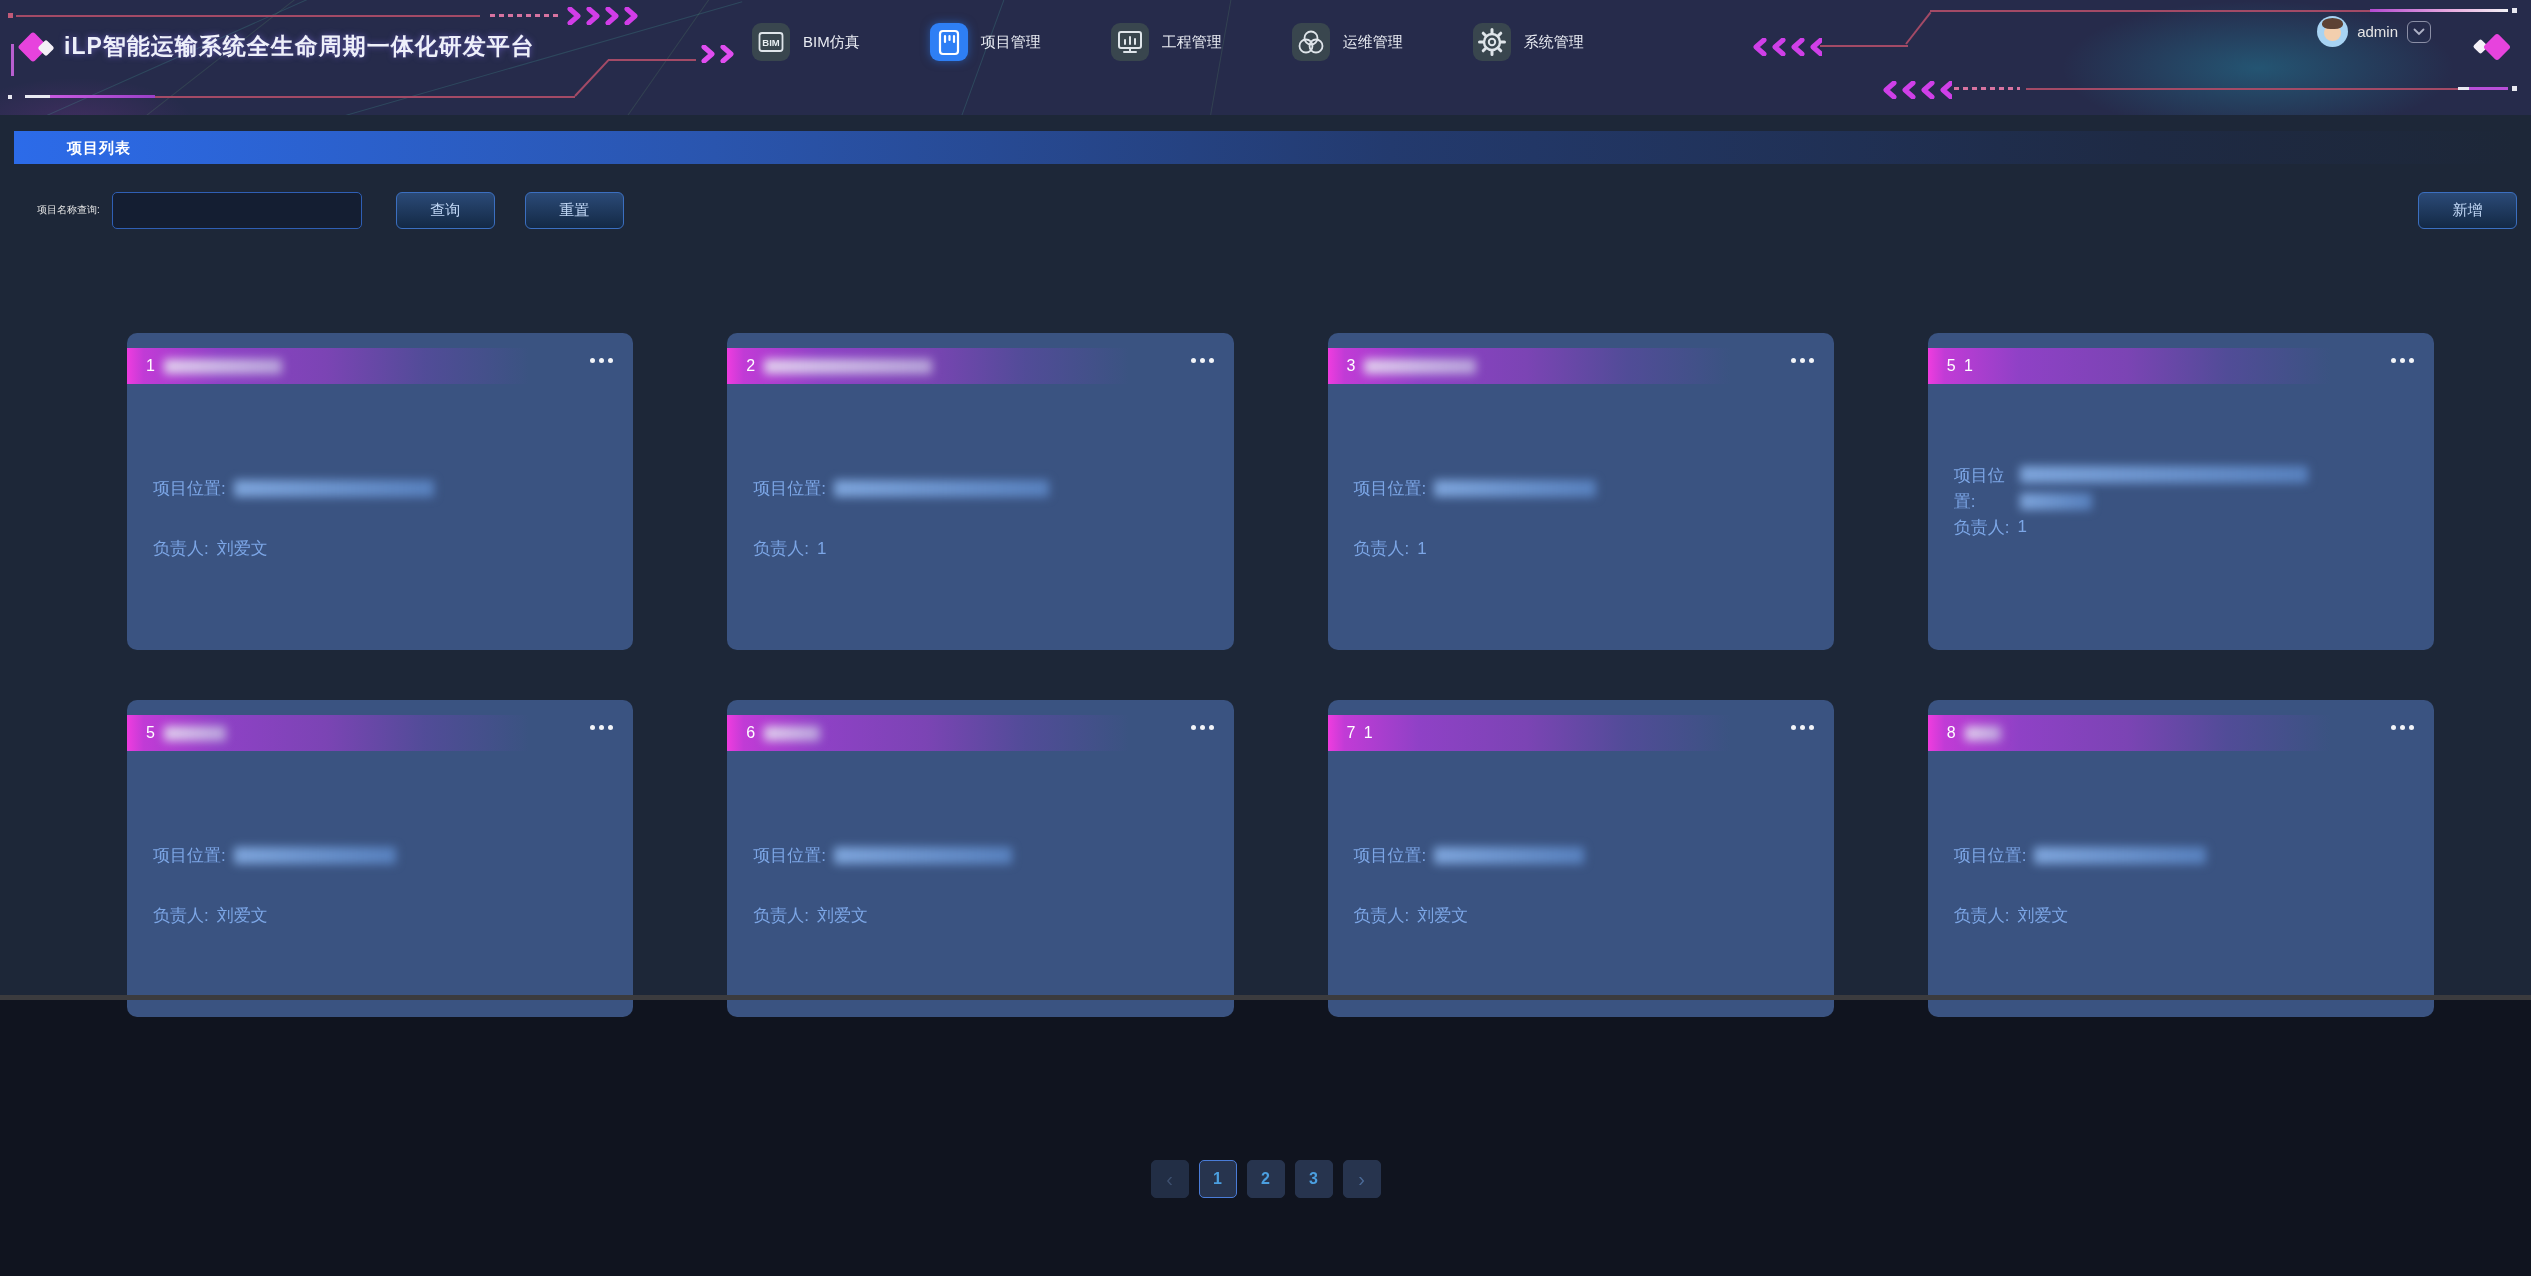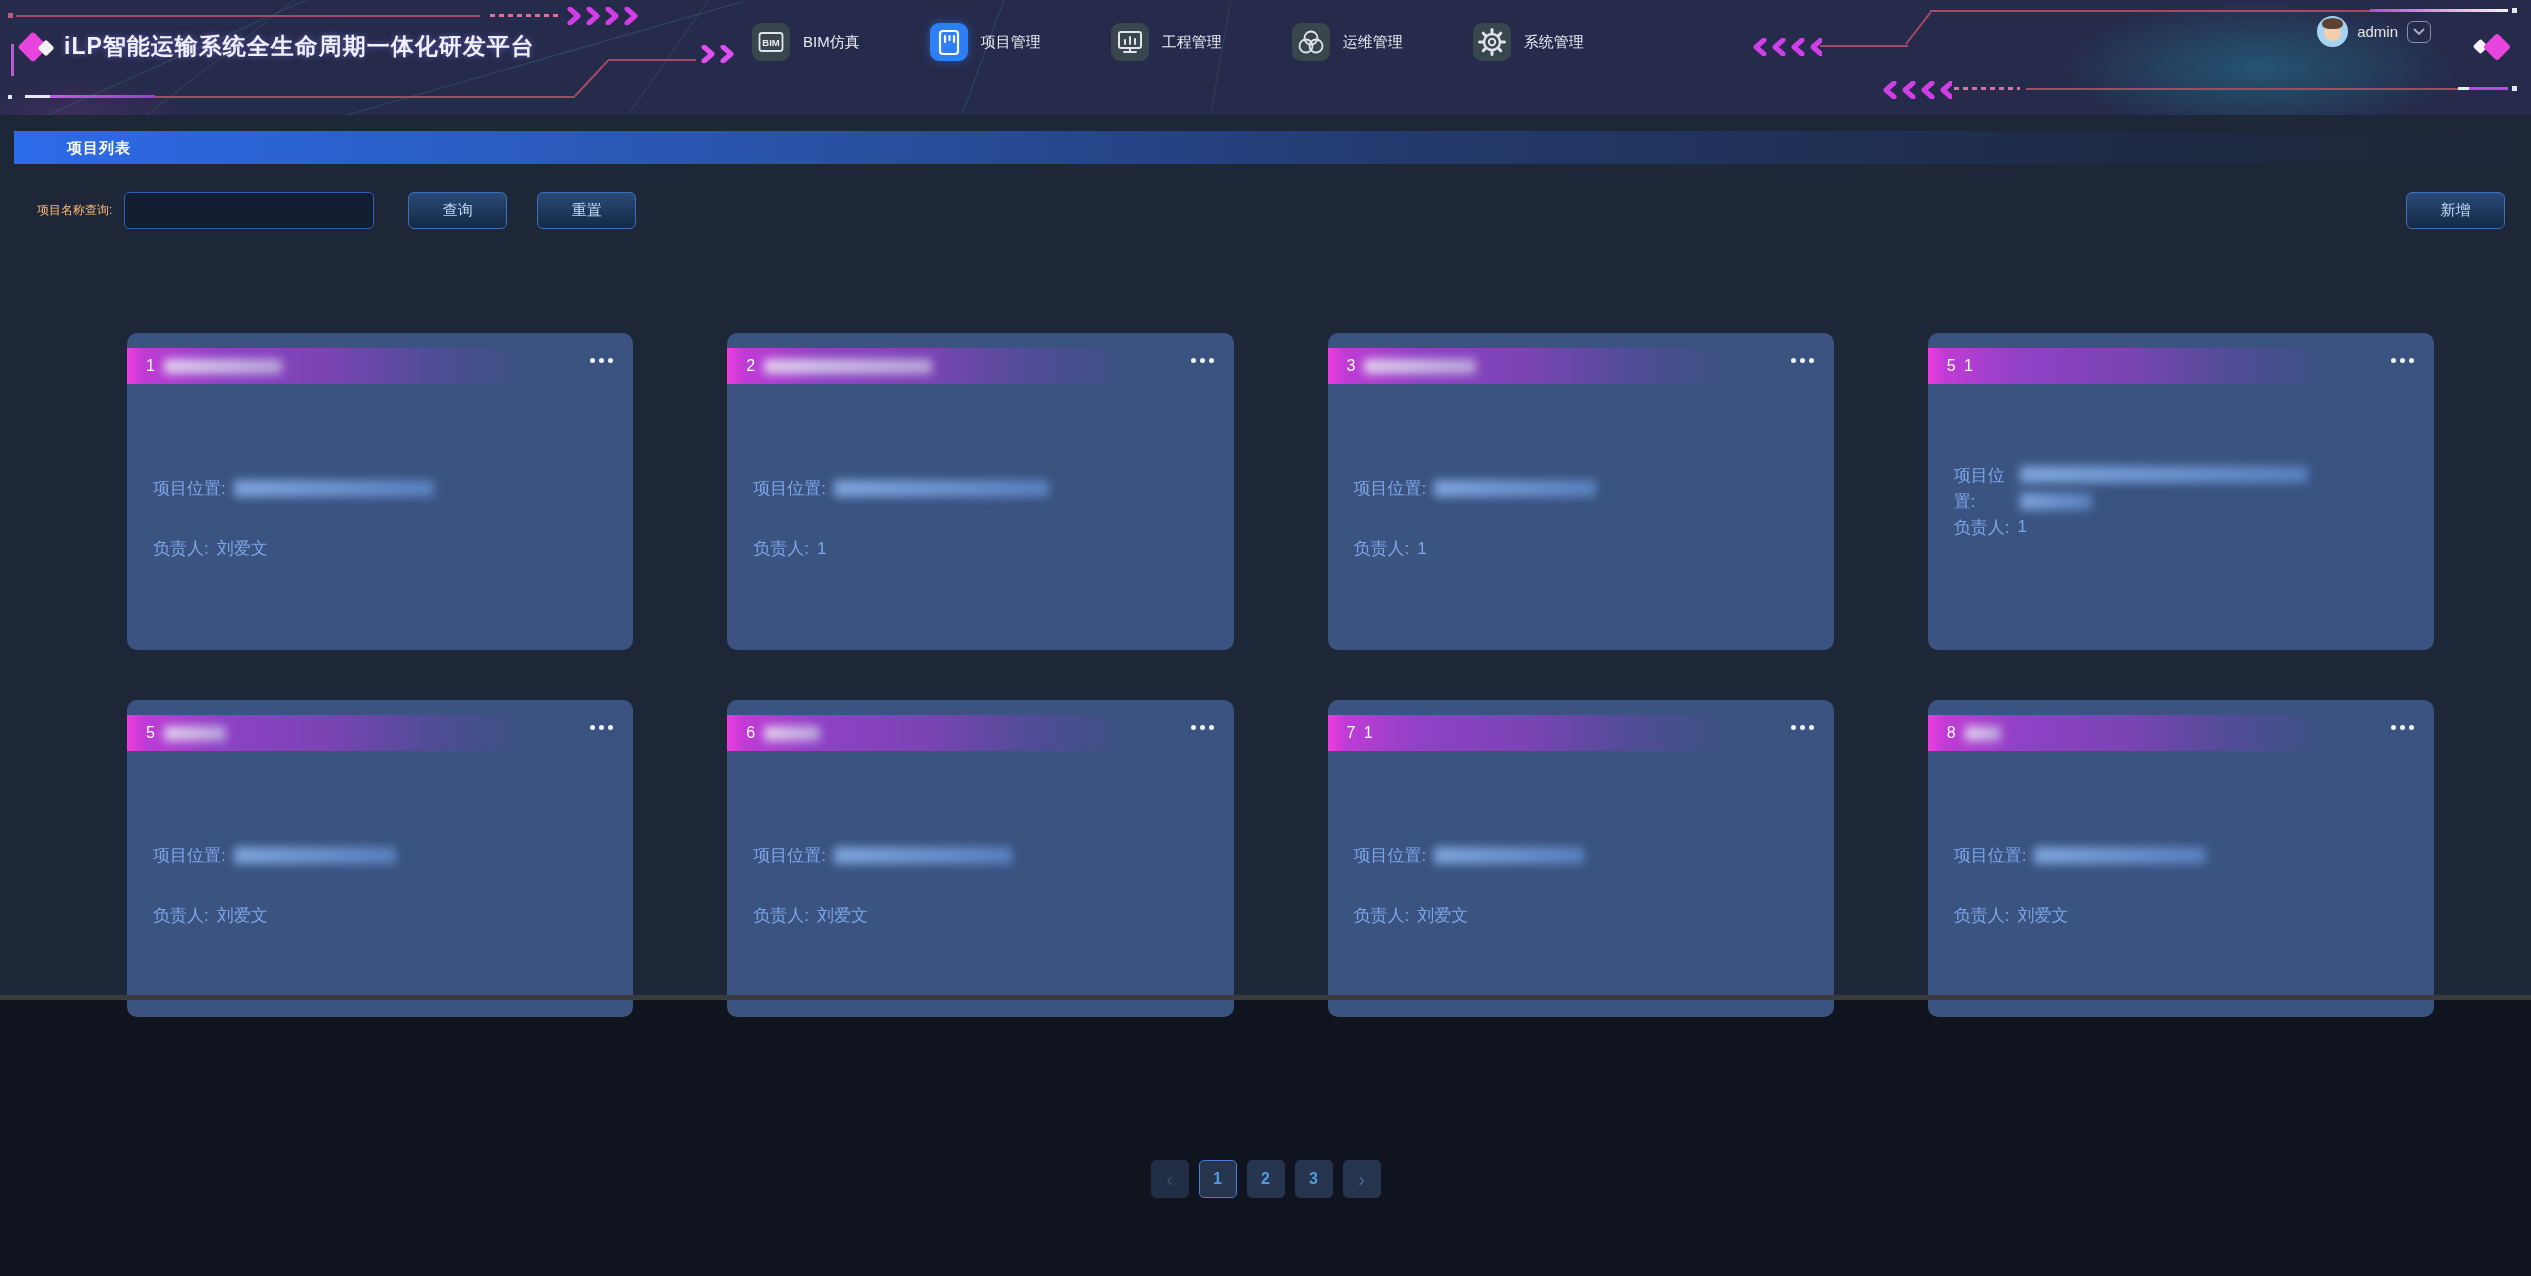--- a/index.html
+++ b/index.html
@@ -50,30 +50,30 @@
   .corner-dias { position:absolute; right:14px; top:28px; width:44px; height:40px; }
   .dia.w2 { width:11px; height:11px; left:2px; top:13px; background:#f4f1f7; border-radius:2px; }
   .dia.m2 { width:20px; height:20px; left:14px; top:9px; background:#e743dd; border-radius:3px; }
 
   
   .main { position:relative; }
   .section-bar { margin:16px 14px 0 14px; height:33px; line-height:33px; padding-left:53px;
       background:linear-gradient(90deg,#2c6be9 0%,#2a55ae 28%,#233a6e 55%,#1e2a44 85%,rgba(30,42,68,0) 100%);
       color:#ffffff; font-size:15px; font-weight:bold; letter-spacing:1px; }
   .toolbar { margin:27px 14px 0 14px; display:flex; align-items:center; height:38px; padding-left:23px; }
-  .tb-label { color:#fdba74; font-size:12px; }
+  .tb-label { color:#e5e5e5; font-size:10px; }
   .tb-input { margin-left:12px; width:250px; height:37px; background:rgba(13,24,46,.55);
       border:1px solid #2f5fb5; border-radius:5px; color:#cfe0ff; font-size:15px; padding:0 10px; outline:none; }
   .btn { height:37px; width:99px; border-radius:6px; border:1px solid #3b6fc0; color:#c3d9f7; font-size:15px;
       background:linear-gradient(180deg,#2b4a77 0%,#16optionally 0) ; cursor:pointer; }
   .btn { background:linear-gradient(180deg,#2b4a77 0%,#132945 100%); }
   .btn.query { margin-left:34px; }
   .btn.reset { margin-left:30px; }
   .tb-spacer { flex:1; }
-  .btn.add { margin-right:12px; }
+  .btn.add { margin-right:0; }
 
   
   .grid { margin:104px 97px 0 127px; display:grid; grid-template-columns:repeat(4,1fr);
           column-gap:94px; row-gap:50px; }
   .card { position:relative; height:317px; background:#3a5381; border-radius:10px; cursor:pointer; }
   .card-header { position:absolute; left:0; top:15px; width:82%; height:36px; display:flex;
       align-items:center; padding-left:19px; gap:7px;
       background:linear-gradient(90deg,#ef3cdf 0%,#c13bd6 4%,#8f41c6 22%,#7b44b4 48%,rgba(100,70,170,.55) 72%,rgba(58,83,129,0) 97%); }
   .card-num { color:#ffffff; font-size:16px; letter-spacing:2px; white-space:nowrap; }
   .redact { display:inline-block; height:15px; border-radius:2px; filter:blur(5px);

